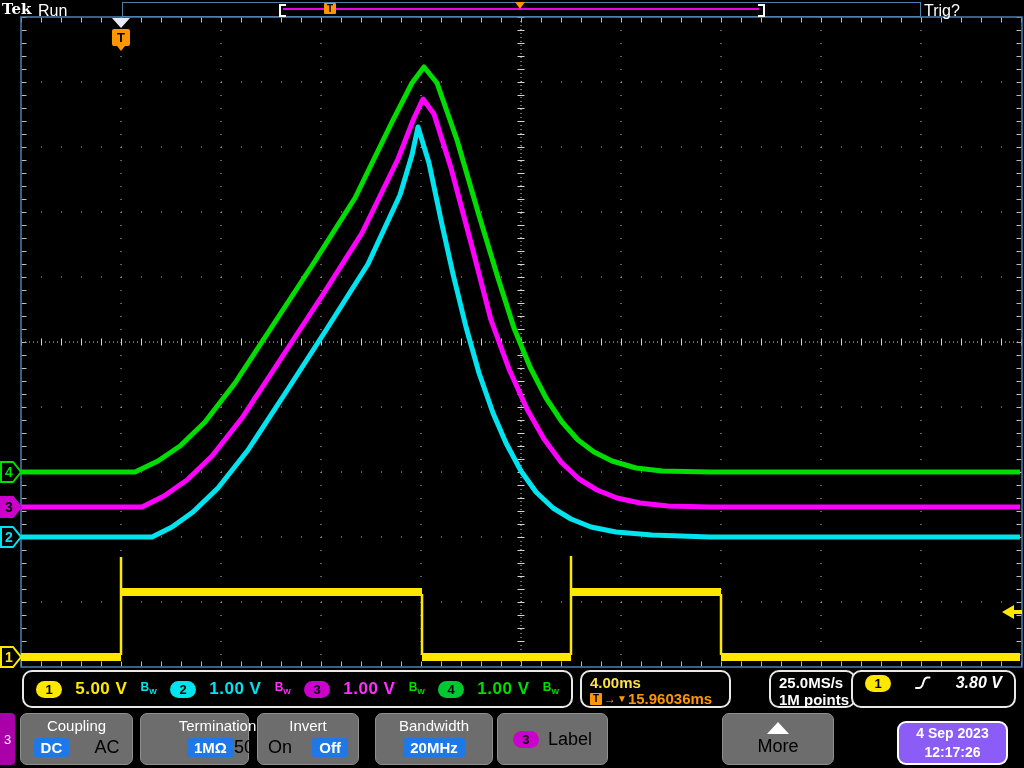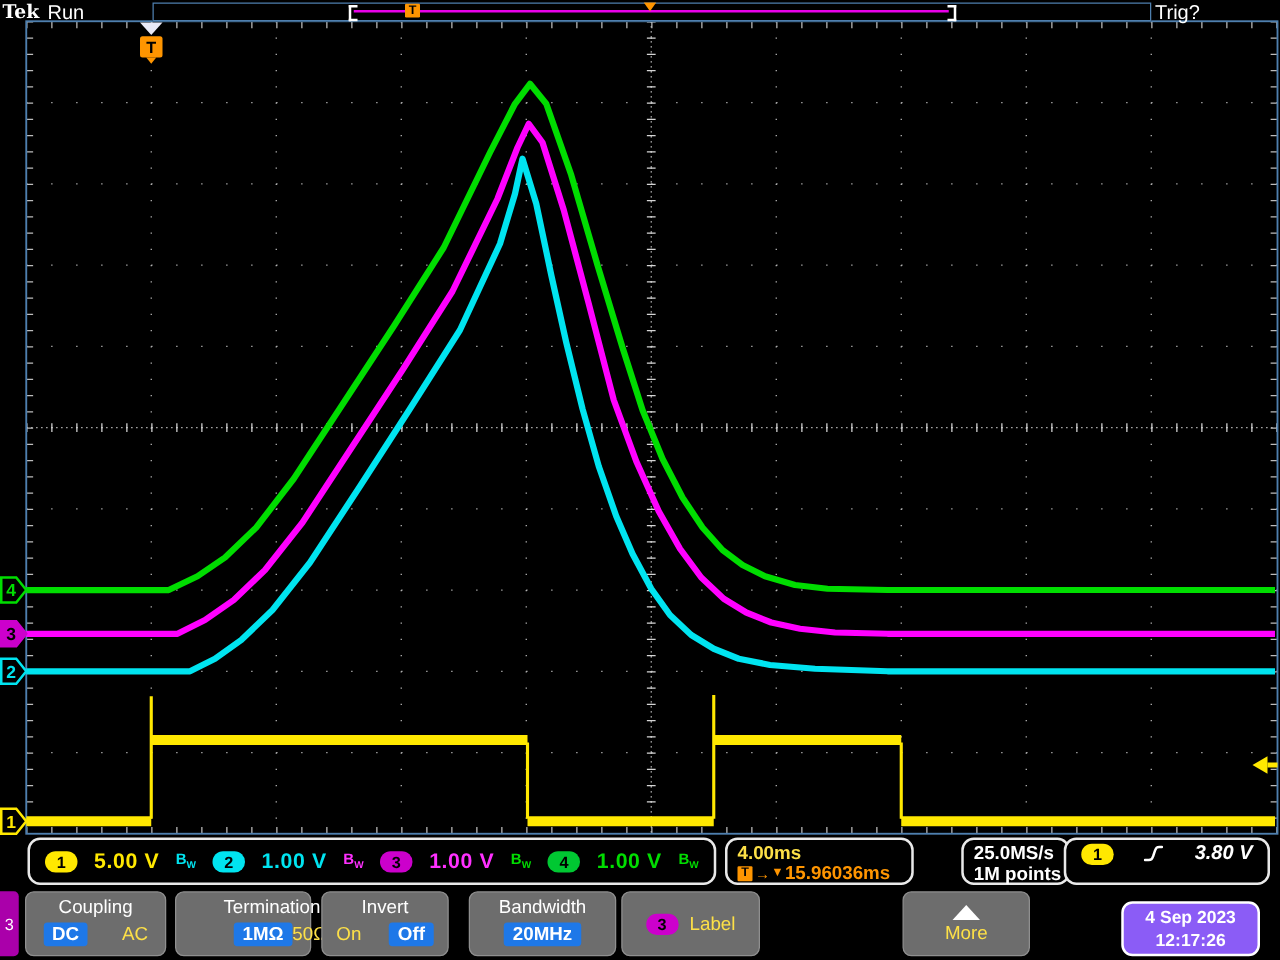--- a/index.html
+++ b/index.html
@@ -46,25 +46,25 @@
   .sb-trig{left:851px;width:165px;display:flex;align-items:center;justify-content:space-between;padding:0 12px 12px 12px;}
   .trig-level{color:#fff;font-weight:bold;font-size:16px;font-style:italic;}
   
   .menu-tab{left:0;top:713px;width:15px;height:52px;background:#aa00aa;border-radius:0 4px 4px 0;
             color:#fff;font-size:13px;display:flex;align-items:center;justify-content:center;}
   .mbtn{top:713px;height:52px;background:#6d6d6d;border:1px solid #8f8f8f;border-radius:7px;box-sizing:border-box;
         color:#fff;display:flex;flex-direction:column;align-items:center;}
   .mtitle{font-size:15px;margin-top:3px;}
   .mopts{display:flex;align-items:center;justify-content:space-around;width:100%;flex:1;padding-bottom:4px;box-sizing:border-box;}
   .chip{background:#1e78e8;color:#fff;font-weight:bold;font-size:15px;padding:1px 7px;border-radius:3px;}
-  .plain{font-size:15px;color:#fde047;}
+  .plain{font-size:18px;color:#000000;}
   .m-coupling{left:20px;width:113px;} .m-term{left:140px;width:109px;padding-left:46px;}
   .m-invert{left:257px;width:102px;} .m-bw{left:375px;width:118px;}
   .m-label{left:497px;width:111px;flex-direction:row;justify-content:center;align-items:center;gap:9px;}
-  .m-more{left:722px;width:102px;justify-content:center;}
+  .m-more{left:722px;width:112px;justify-content:center;}
   .more-tri{width:0;height:0;border-left:11px solid transparent;border-right:11px solid transparent;border-bottom:12px solid #fff;margin-bottom:2px;}
   .datetime{left:897px;top:721px;width:111px;height:44px;border:2px solid #fff;border-radius:9px;background:#8b5cf6;
             box-sizing:border-box;color:#fff;font-weight:bold;font-size:14px;text-align:center;line-height:19px;padding-top:1px;}
   svg{display:block;}
   #scope-svg{position:absolute;left:0;top:0;pointer-events:none;}
   .chbadge{position:absolute;left:0;}
 </style>
 </head>
 <body>
 

